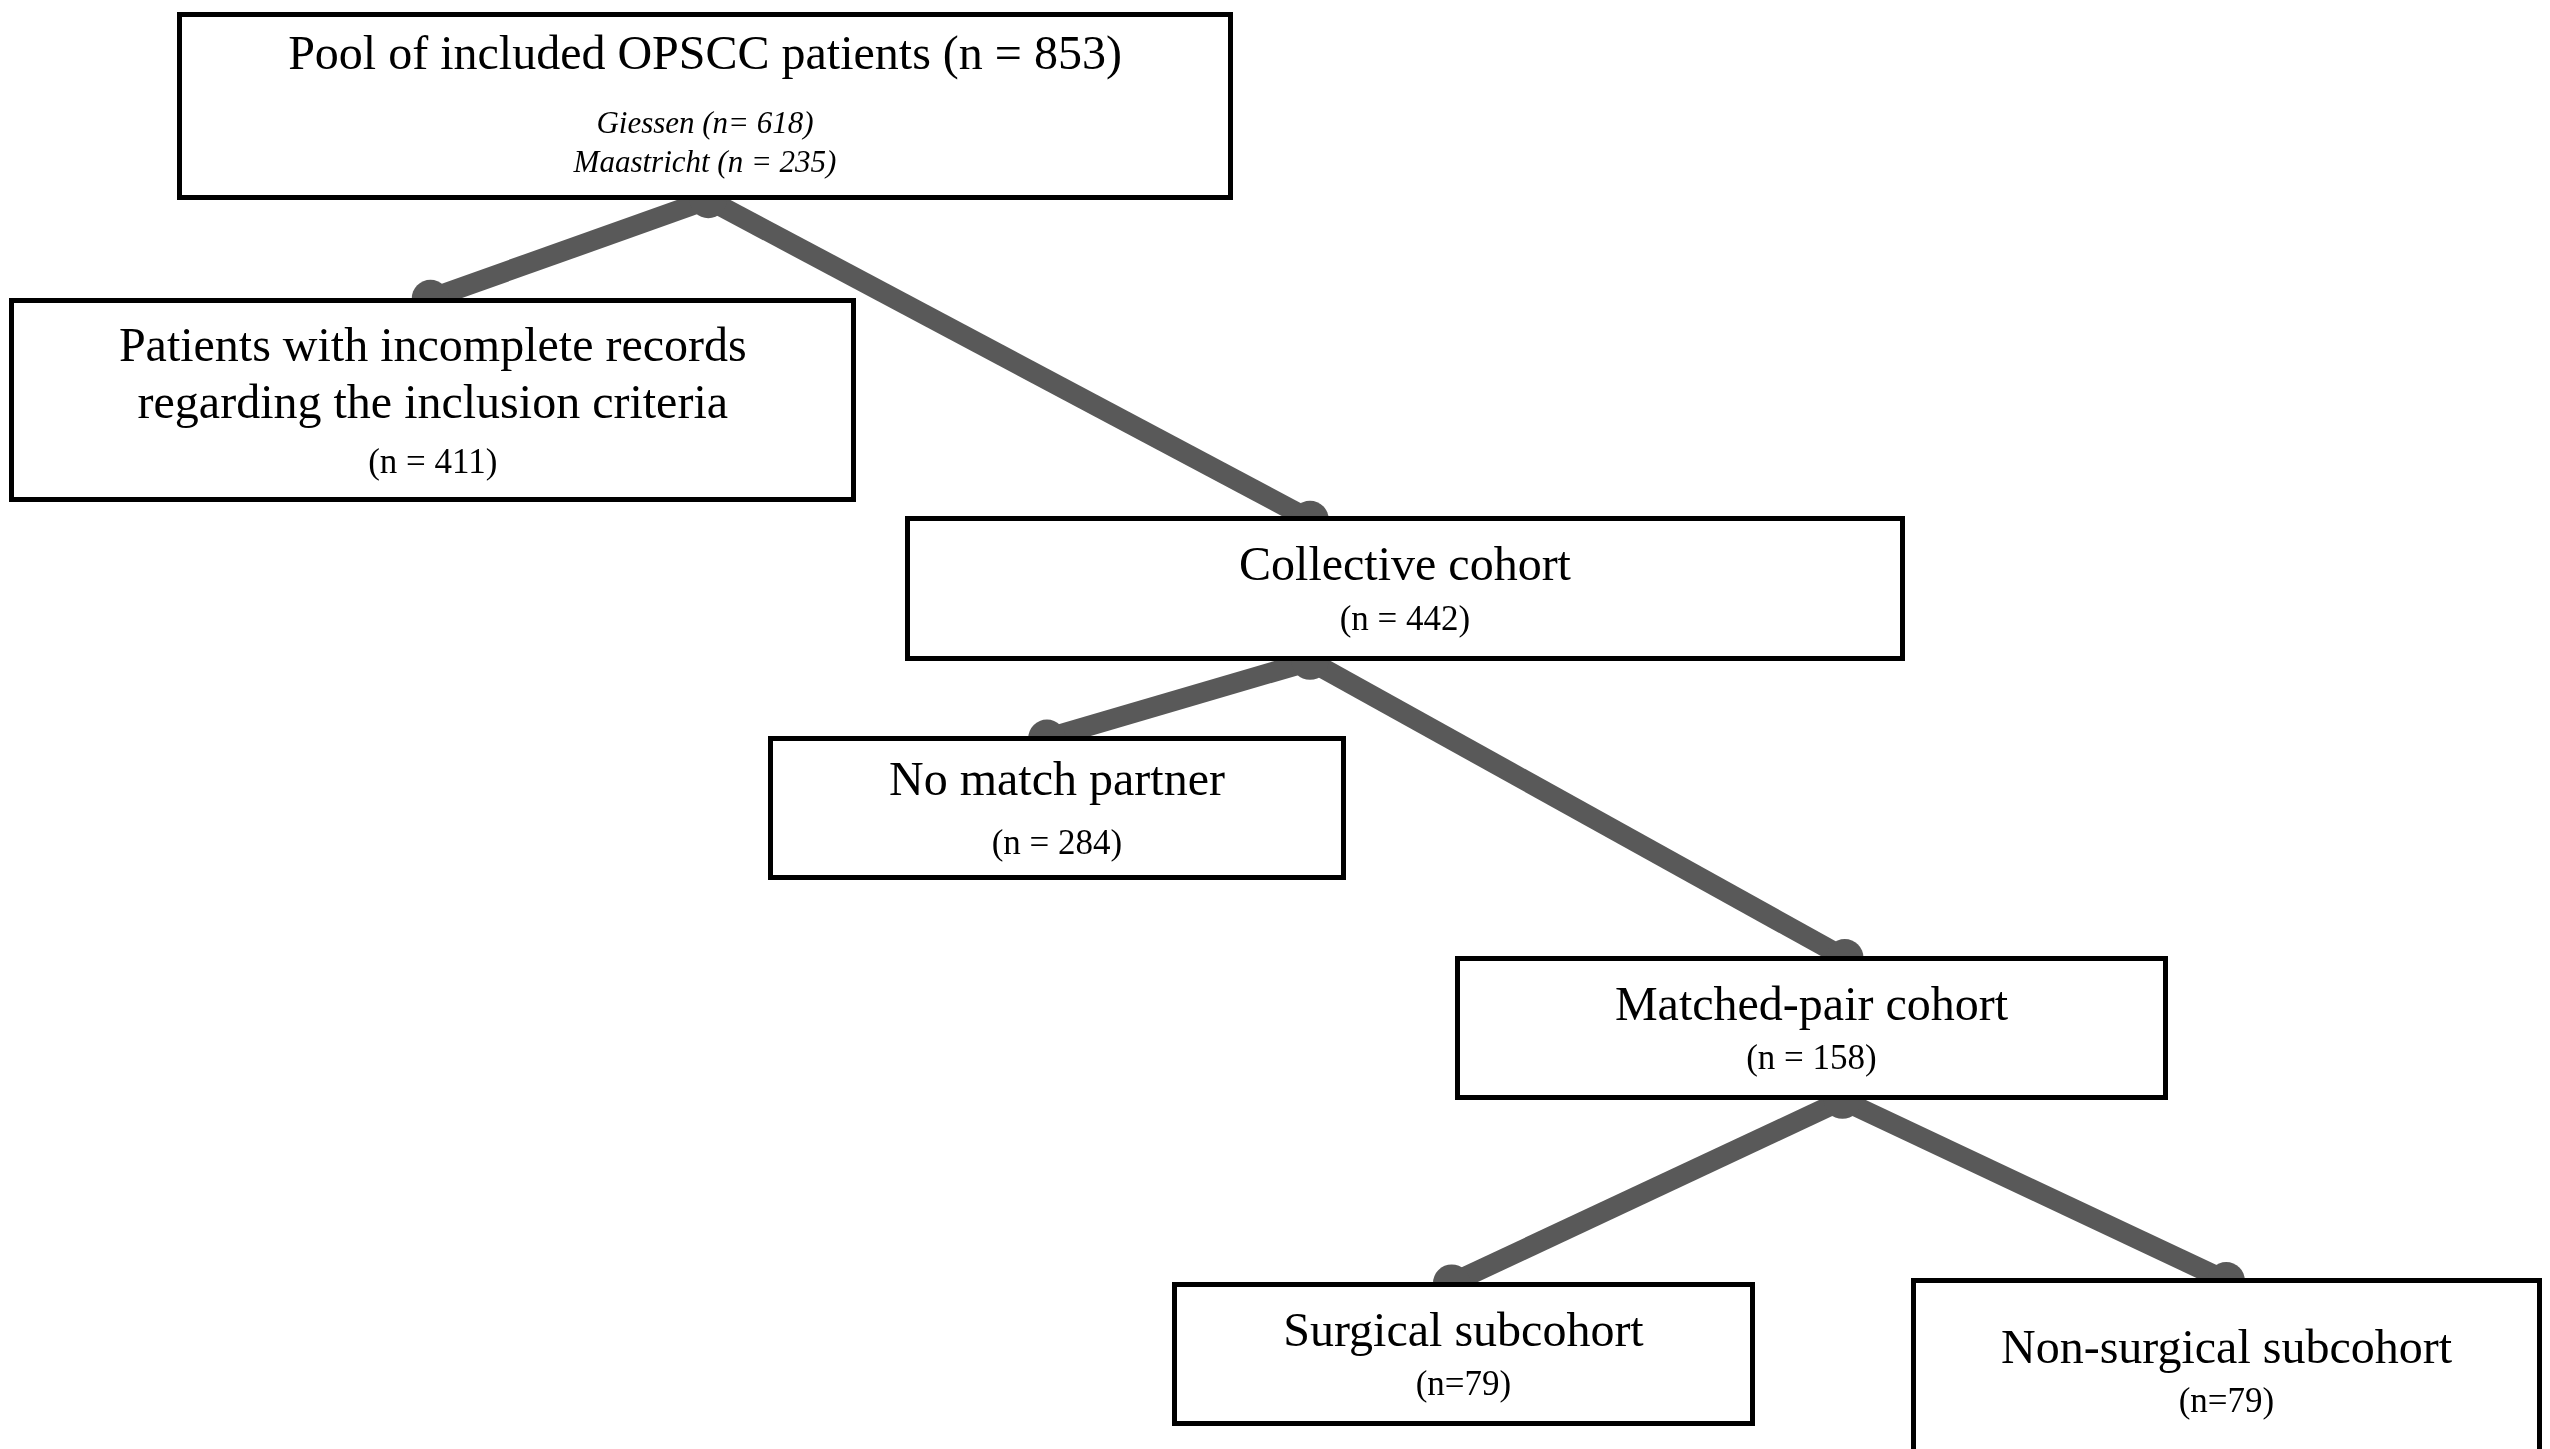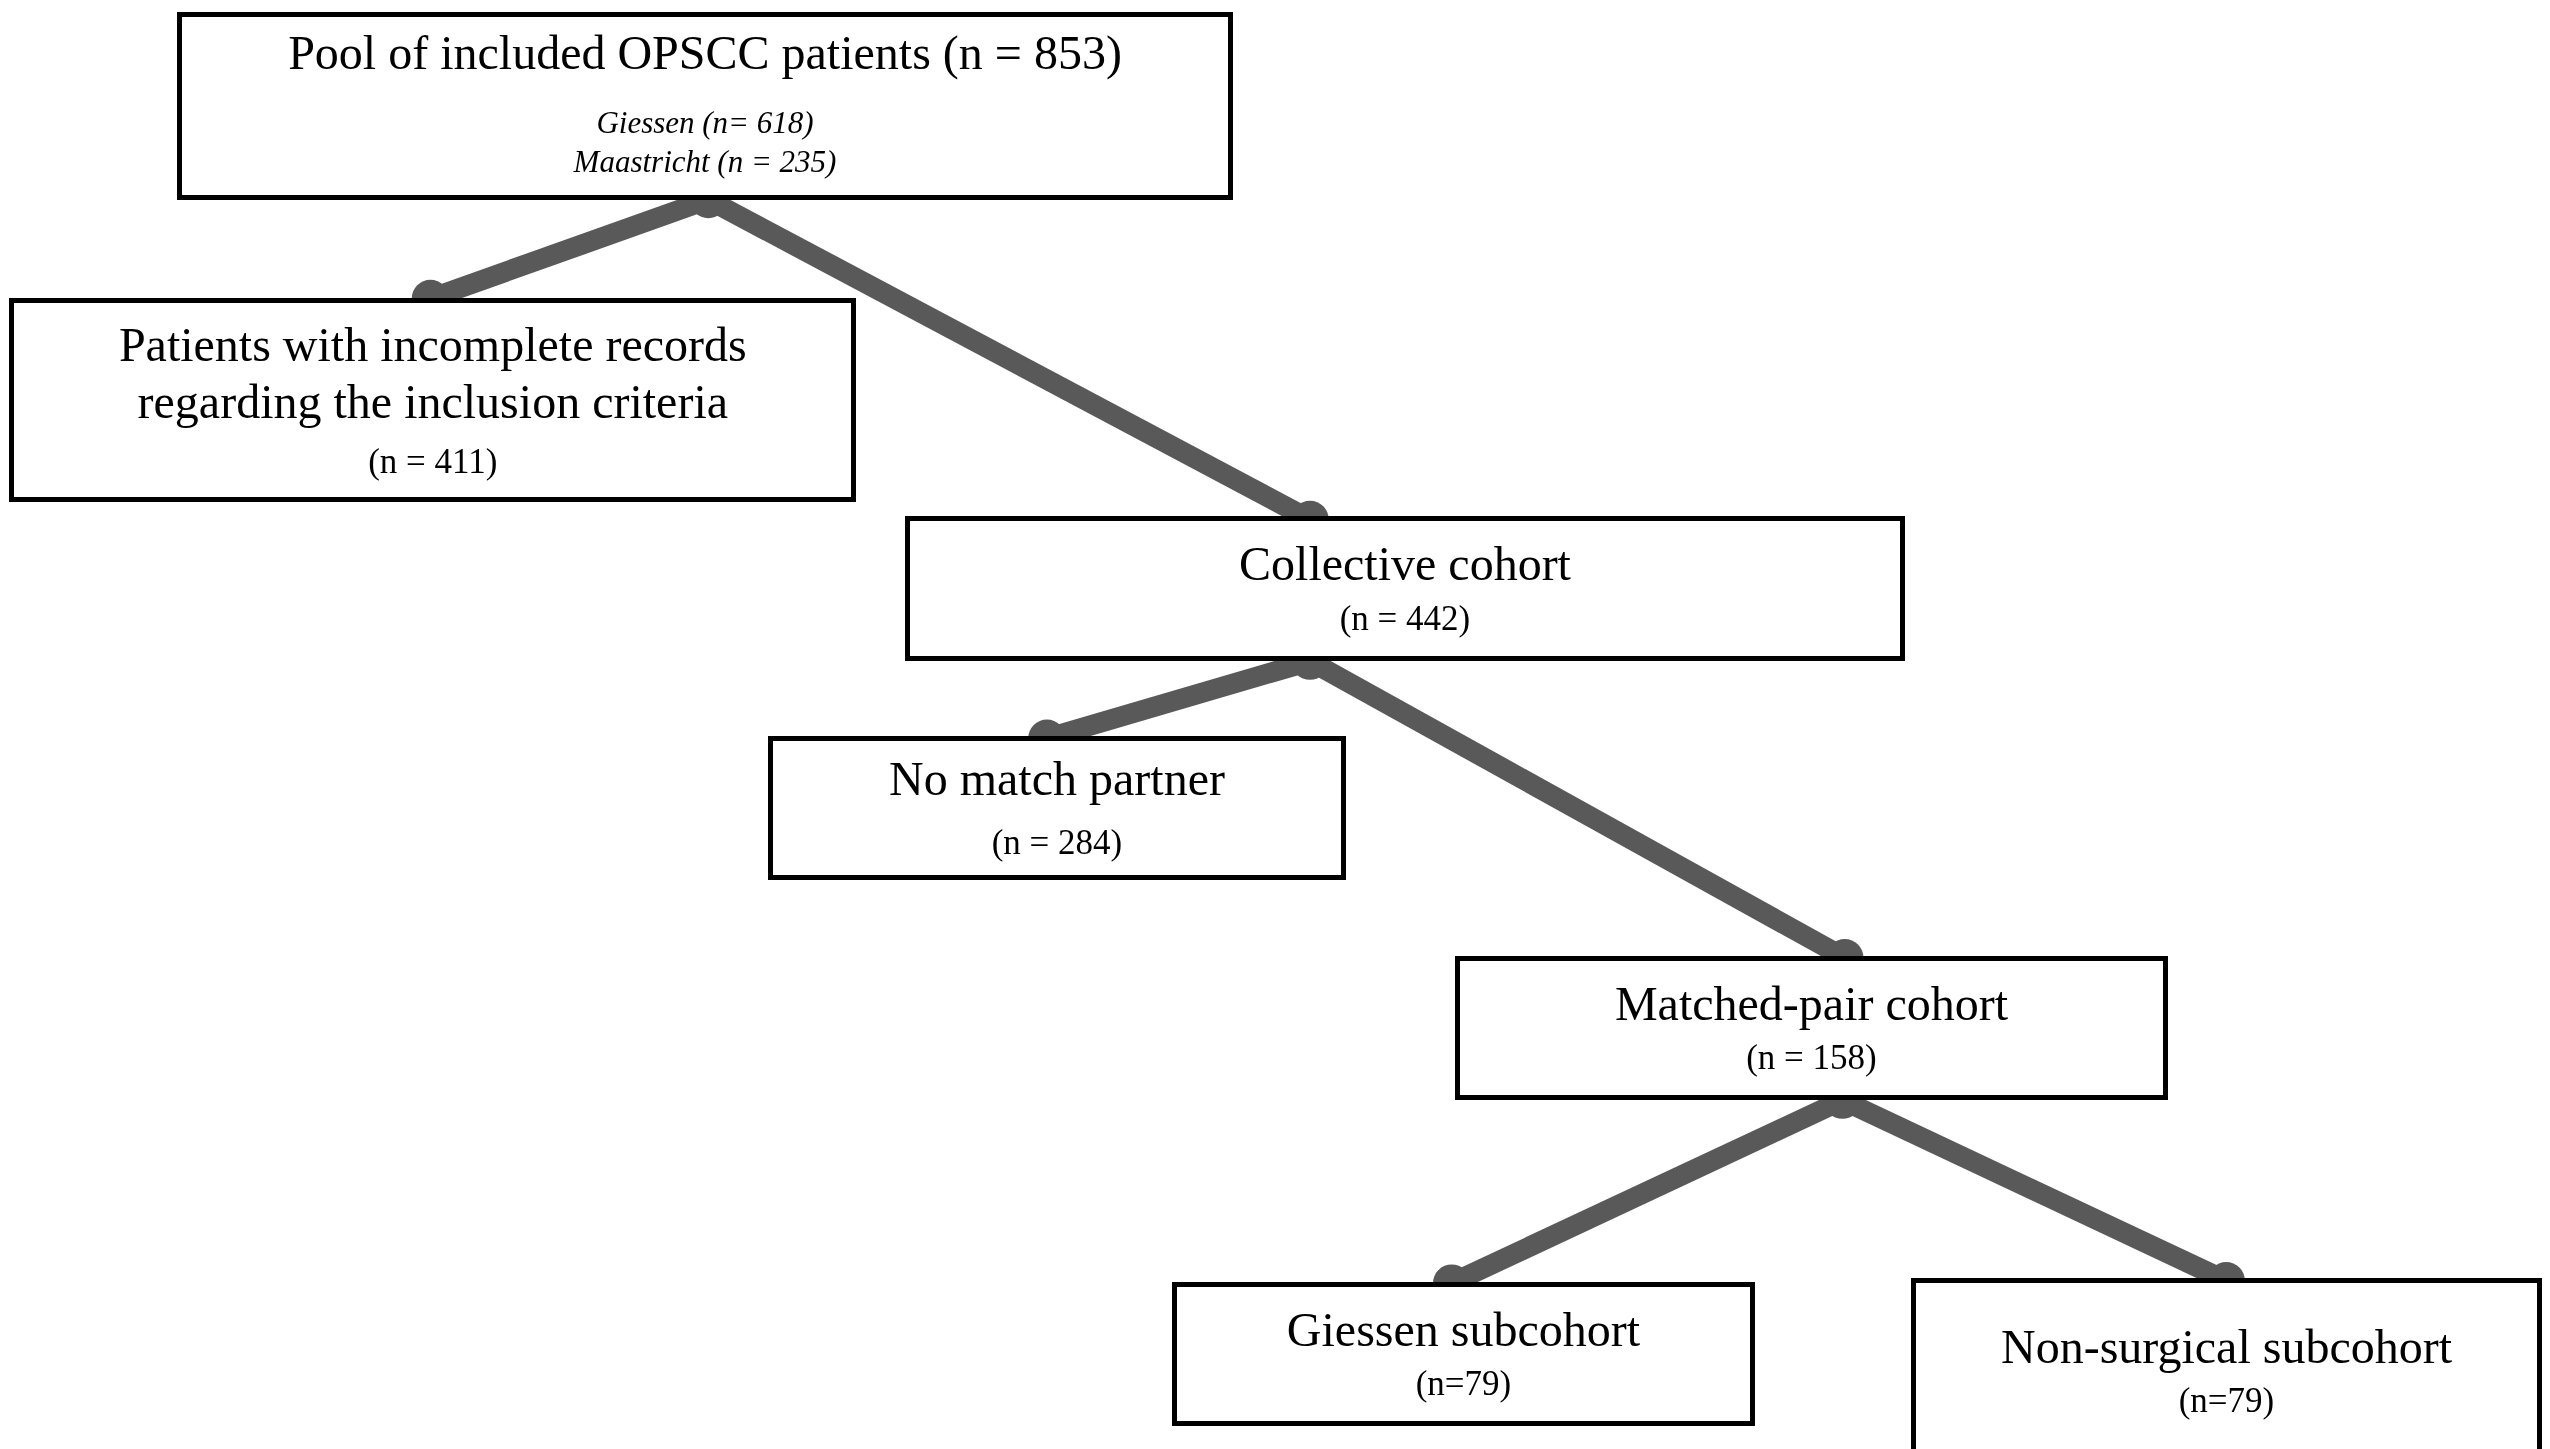--- a/index.html
+++ b/index.html
@@ -131,21 +131,21 @@
     <div class="box-title">No match partner</div>
     <div class="box-sub">(n = 284)</div>
   </div>
 
   <div class="node-box" id="box-matched">
     <div class="box-title">Matched-pair cohort</div>
     <div class="box-sub">(n = 158)</div>
   </div>
 
   <div class="node-box" id="box-surgical">
-    <div class="box-title">Giessen subcohort</div>
+    <div class="box-title">Surgical subcohort</div>
     <div class="box-sub">(n=79)</div>
   </div>
 
   <div class="node-box" id="box-nonsurgical">
     <div class="box-title">Non-surgical subcohort</div>
     <div class="box-sub">(n=79)</div>
   </div>
 
 </div>
 

